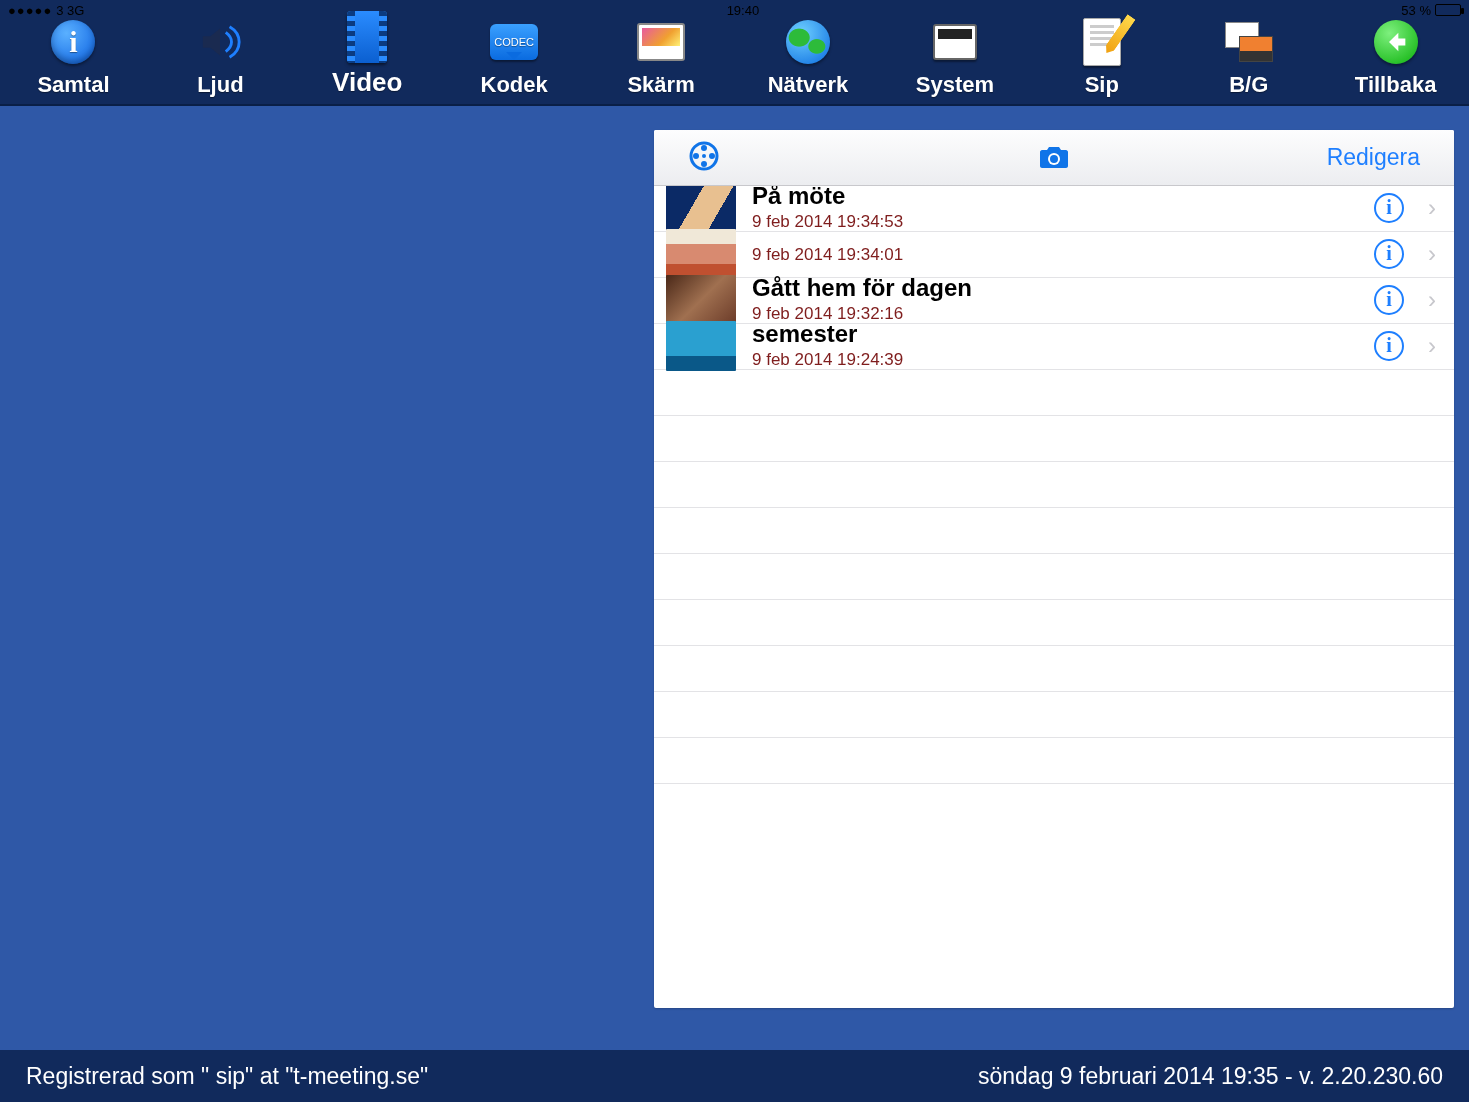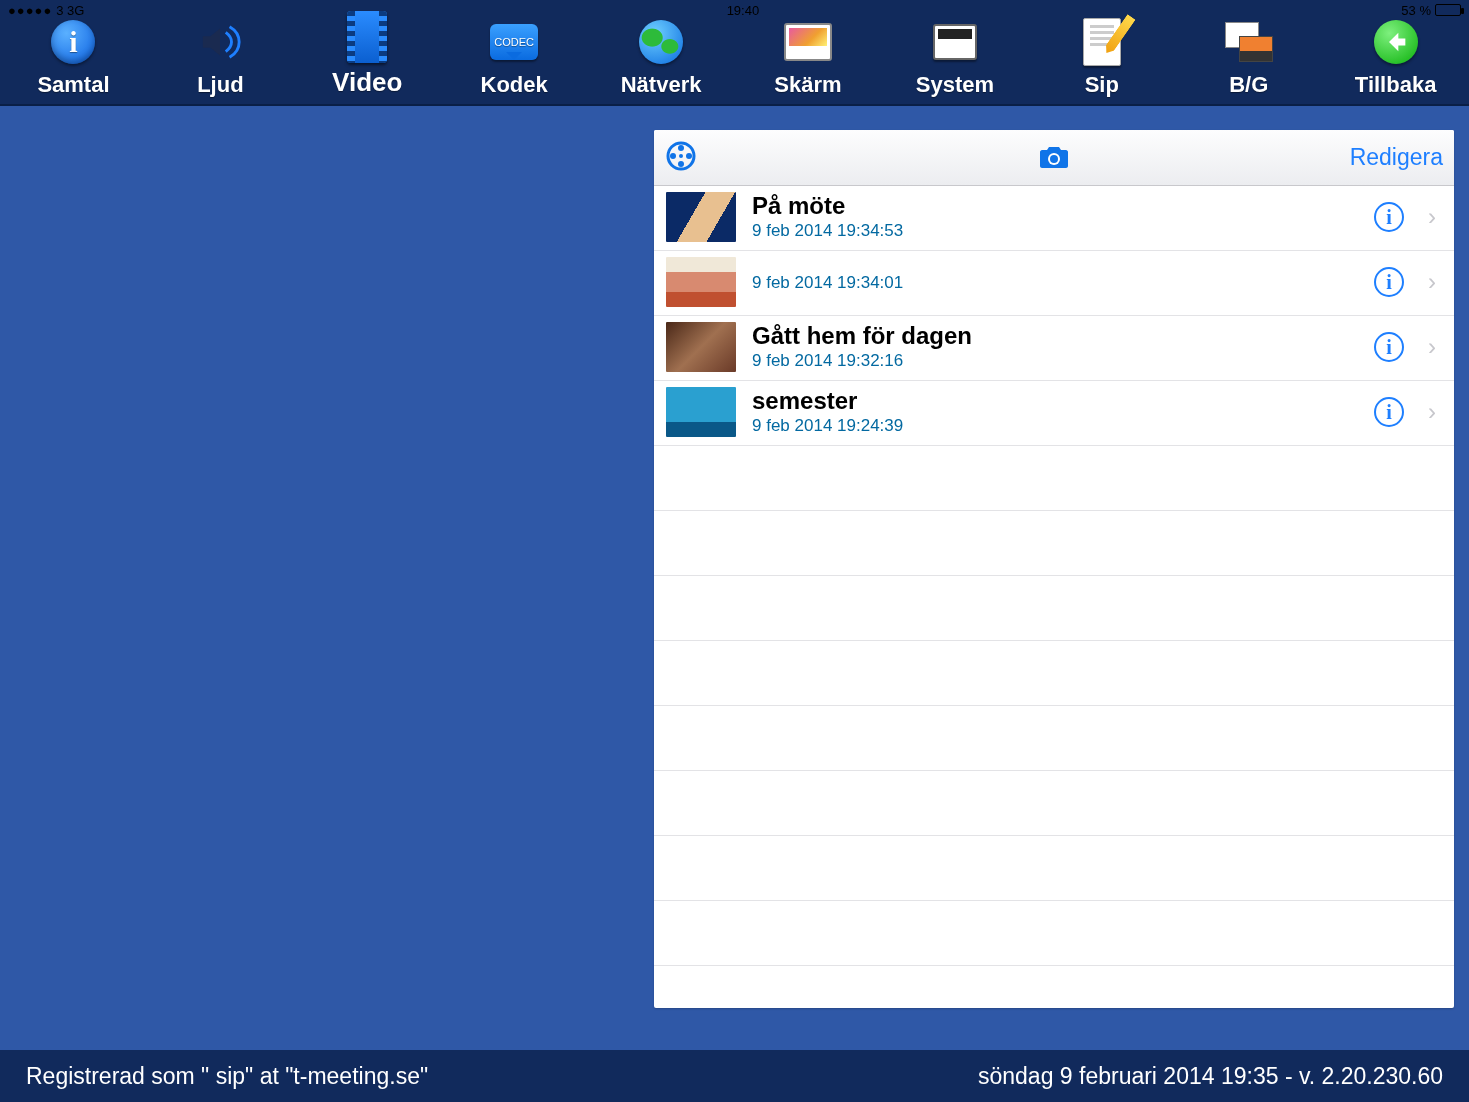--- a/index.html
+++ b/index.html
@@ -42,36 +42,36 @@
   .bg-ico { position:relative; width:48px; height:40px;}
   .bg-ico .p1 { position:absolute; width:34px; height:26px; background:#fff; border:1px solid #888; top:0; left:0;}
   .bg-ico .p2 { position:absolute; width:34px; height:26px; background: linear-gradient(#f08030 60%,#333 60%); border:1px solid #444; bottom:0; right:0;}
   .back-ico { width:44px; height:44px; border-radius:50%; background: radial-gradient(circle at 35% 30%, #7ef07e, #0ab00a); box-shadow:0 2px 3px rgba(0,0,0,.4); display:flex; align-items:center; justify-content:center;}
   .back-ico svg { width:28px; height:28px; }
 
   
   .main { flex:1; position:relative; background:#2f58a7; }
 
   .panel { position:absolute; left:654px; top:24px; width:800px; height:878px; background:#fff; border-radius:2px; box-shadow: 0 1px 2px rgba(0,0,0,.2); display:flex; flex-direction:column; overflow:hidden;}
-  .panel-header { height:56px; background: linear-gradient(#fdfdfe,#ecedf0); border-bottom:1px solid #c8c8cc; display:flex; align-items:center; justify-content:space-between; padding: 0 11px; }
+  .panel-header { height:56px; background: linear-gradient(#fdfdfe,#ecedf0); border-bottom:1px solid #c8c8cc; display:flex; align-items:center; justify-content:space-between; padding: 0 34px; }
   .panel-header .center { position:absolute; left:50%; transform:translateX(-50%);}
   .reel-icon svg, .cam-icon svg { width:32px; height:32px; }
   .edit-btn { color:#1e7fff; font-size:23px; font-weight:400; cursor:pointer;}
 
   .list { flex:1; overflow:hidden; }
-  .row { height:65px; border-bottom:1px solid #e3e3e6; display:flex; align-items:center; padding: 0 18px 2px 12px; gap:16px; cursor:pointer;}
+  .row { height:46px; border-bottom:1px solid #e3e3e6; display:flex; align-items:center; padding: 0 18px 2px 12px; gap:16px; cursor:pointer;}
   .row.empty { cursor:default; }
   .thumb { width:70px; height:50px; background:#5a7ab0; border-radius:1px; flex-shrink:0; background-size:cover; background-position:center;}
   .thumb.t0 { background: linear-gradient(120deg,#0b2a66 40%,#e8c090 40% 70%,#0b2a66 70%);}
   .thumb.t1 { background: linear-gradient(180deg,#f0e8d8 30%,#d88a70 30% 70%,#c05030 70%);}
   .thumb.t2 { background: linear-gradient(135deg,#4a2818,#a07050,#6a3a28);}
   .thumb.t3 { background: linear-gradient(180deg,#2aa0d0 70%,#0a5888 70%);}
   .row-text { flex:1; display:flex; flex-direction:column; justify-content:center; }
   .row-title { font-size:24px; font-weight:700; color:#000; line-height:1.1;}
-  .row-sub { font-size:17px; color:#0369a1; margin-top:2px;}
+  .row-sub { font-size:17px; color:#7f1d1d; margin-top:2px;}
   .info-btn { width:30px; height:30px; border:2px solid #1e7fff; border-radius:50%; color:#1e7fff; display:flex; align-items:center; justify-content:center; font-family: Georgia,serif; font-weight:bold; font-size:20px; flex-shrink:0; cursor:pointer;}
   .chev { color:#c7c7cc; font-size:24px; margin-left:8px; flex-shrink:0;}
 
   
   .footer { height:52px; background:#112a5c; display:flex; align-items:center; justify-content:space-between; padding: 0 26px; color:#fff; font-size:23px;}
 </style>
 </head>
 <body>
 
 <div class="statusbar">
@@ -111,29 +111,29 @@
   <div class="tab">
     <div class="ico">
         <div class="codec-ico">
           <span>CODEC</span>
         </div>
       </div>
     <div class="label">Kodek</div>
   </div>
   <div class="tab">
     <div class="ico">
+        <div class="screen-ico"></div>
+      </div>
+    <div class="label">Skärm</div>
+  </div>
+  <div class="tab">
+    <div class="ico">
         <div class="globe-ico"></div>
       </div>
     <div class="label">Nätverk</div>
-  </div>
-  <div class="tab">
-    <div class="ico">
-        <div class="screen-ico"></div>
-      </div>
-    <div class="label">Skärm</div>
   </div>
   <div class="tab">
     <div class="ico">
         <div class="system-ico"></div>
       </div>
     <div class="label">System</div>
   </div>
   <div class="tab">
     <div class="ico">
         <div class="sip-ico"></div>

